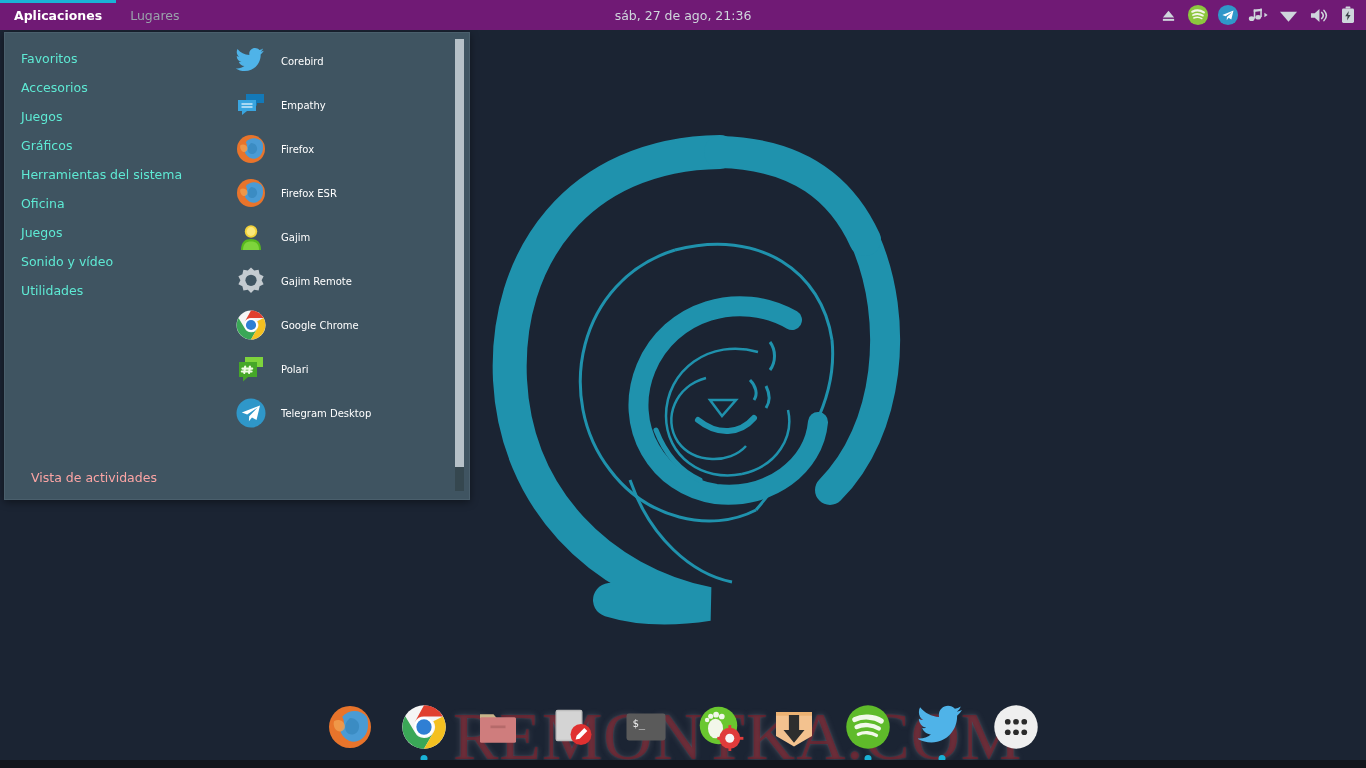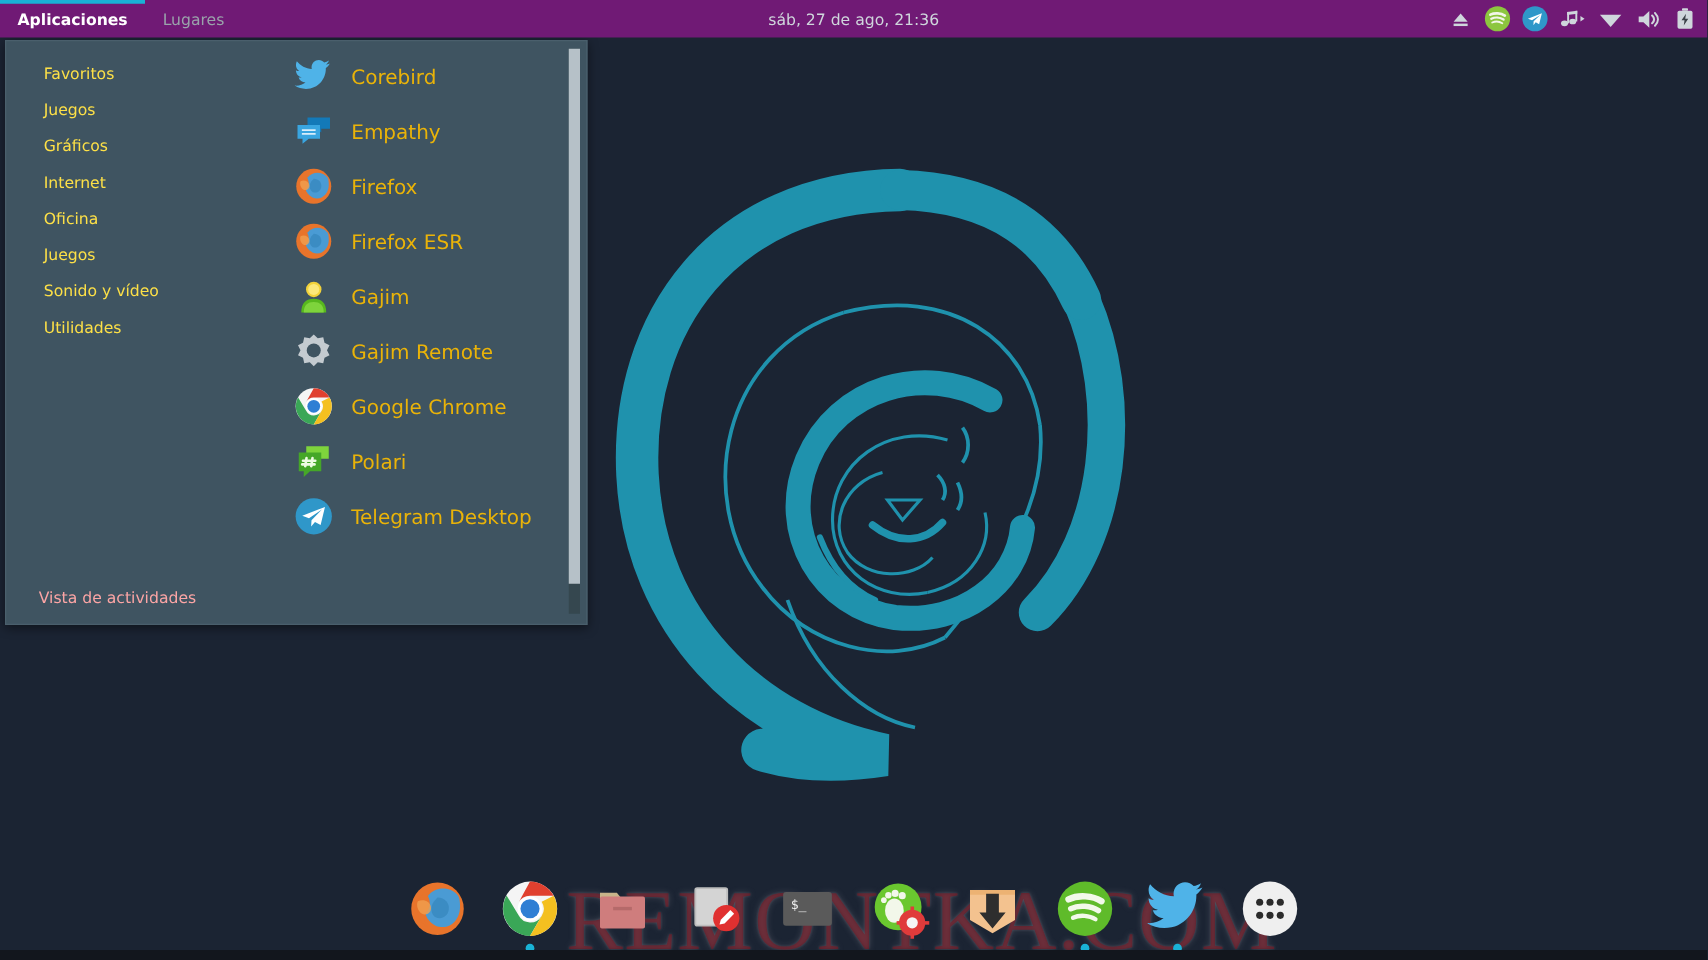--- a/index.html
+++ b/index.html
@@ -69,37 +69,37 @@
     display:flex;
   }
   #cats {
     width:220px; height:100%;
     display:flex; flex-direction:column;
     padding-top:11px;
     position:relative;
   }
   .cat {
     height:29px; line-height:29px;
-    padding-left:30px; color:#fde047; font-size:12.5px;
+    padding-left:16px; color:#5eead4; font-size:12.5px;
     white-space:nowrap;
   }
   #activities {
     position:absolute; left:0; bottom:14px;
     padding-left:26px; color:#fca5a5; font-size:12.5px;
   }
   #apps {
     flex:1; height:100%; position:relative;
     padding-top:6px; overflow:hidden;
   }
   .app {
     height:44px; display:flex; align-items:center;
     padding-left:10px; gap:14px;
   }
   .app .icon { width:32px; height:32px; flex:0 0 32px; position:relative; }
-  .app .label { color:#eab308; font-size:16px; white-space:nowrap; }
+  .app .label { color:#ffffff; font-size:10px; white-space:nowrap; }
 
   #sbtrack {
     position:absolute; right:5px; top:6px; width:9px; height:452px;
     background:#35474f;
   }
   #sbthumb {
     position:absolute; right:5px; top:6px; width:9px; height:428px;
     background:#b6c1c8;
   }
 
@@ -223,23 +223,24 @@
         <path d="M7.8 5 L4.2 10.2 L6.6 10.2 L6 14.4 L9.6 9 L7.2 9 Z" fill="#3b4148"></path>
       </svg>
     </div>
   </div>
 </div>
 
 <div id="appmenu">
 
   <div id="cats">
     <div class="cat"><span>Favoritos</span></div>
+    <div class="cat"><span>Accesorios</span></div>
     <div class="cat"><span>Juegos</span></div>
     <div class="cat"><span>Gráficos</span></div>
-    <div class="cat"><span>Internet</span></div>
+    <div class="cat"><span>Herramientas del sistema</span></div>
     <div class="cat"><span>Oficina</span></div>
     <div class="cat"><span>Juegos</span></div>
     <div class="cat"><span>Sonido y vídeo</span></div>
     <div class="cat"><span>Utilidades</span></div>
 
     <div id="activities">
       <span>Vista de actividades</span>
     </div>
   </div>
 

